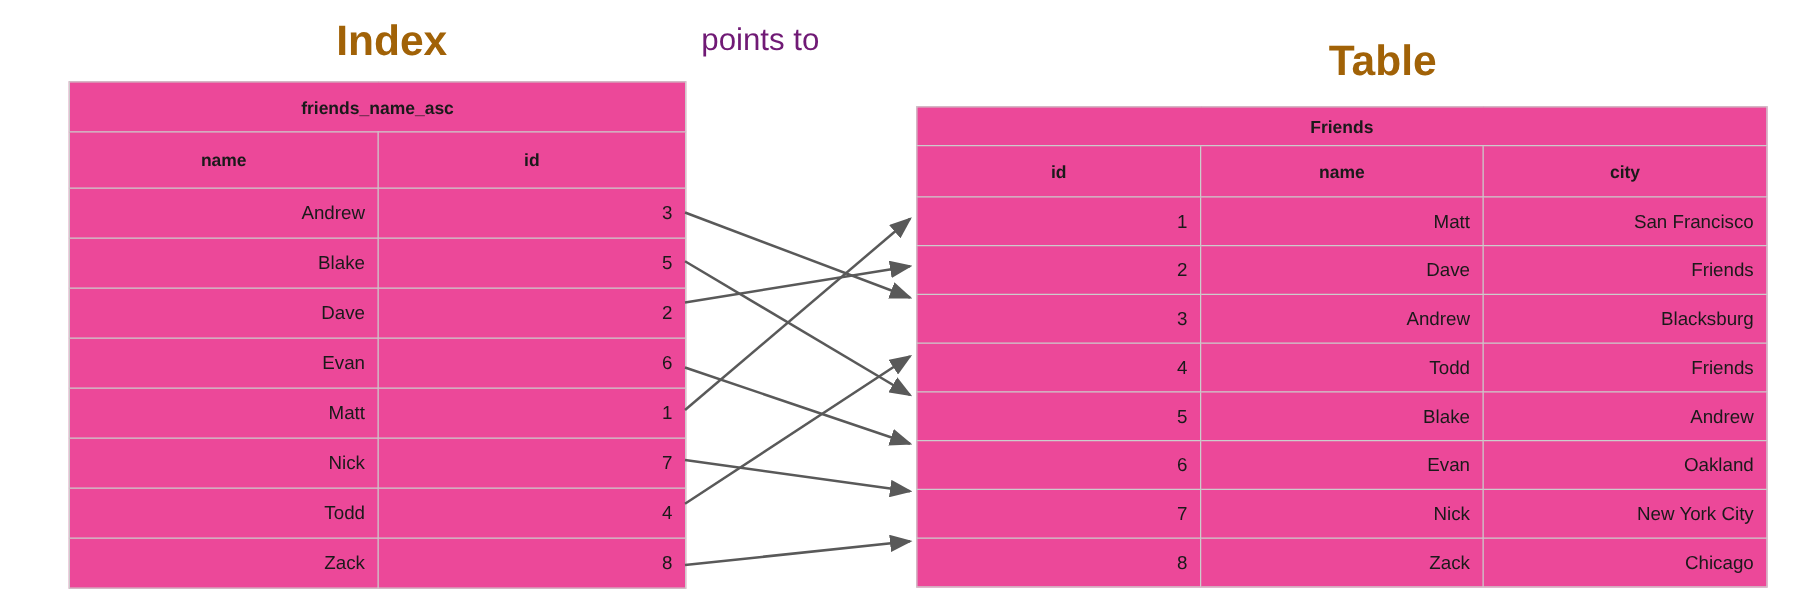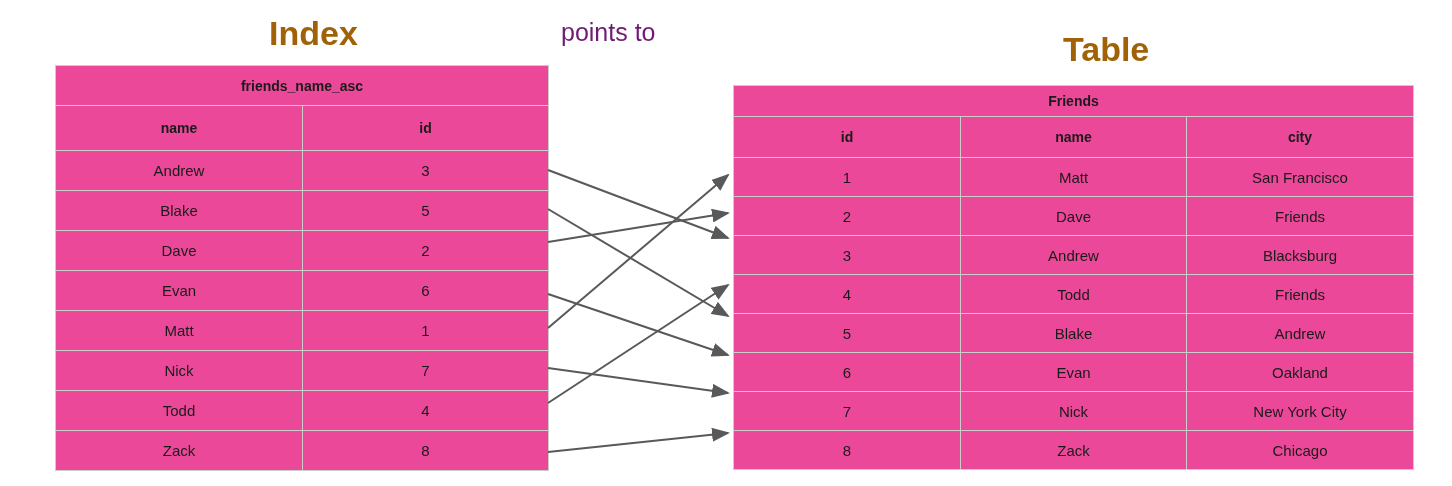--- a/index.html
+++ b/index.html
@@ -61,21 +61,21 @@
     font-size: 14px;
     height: 39px;
   }
   .db-table .header-row th {
     text-align: center;
     font-weight: bold;
     font-size: 14px;
     height: 44px;
   }
   .db-table tbody td {
-    text-align: center;
+    text-align: right;
     height: 39px;
   }
 
   
   #index-table {
     left: 55px;
     top: 65px;
     width: 493px;
   }
   #index-table col.c-name { width: 247px; }

